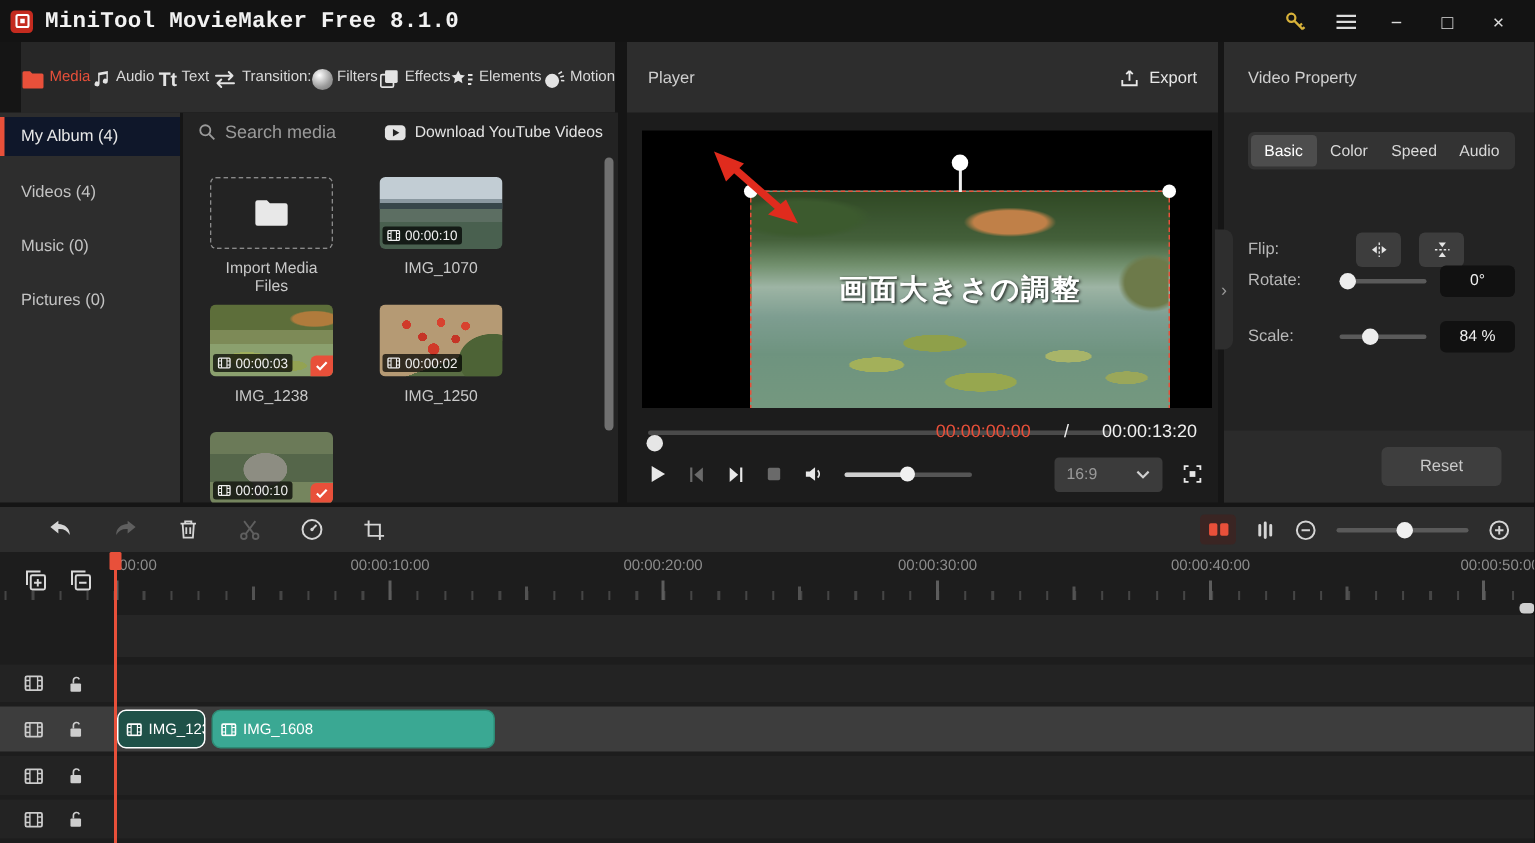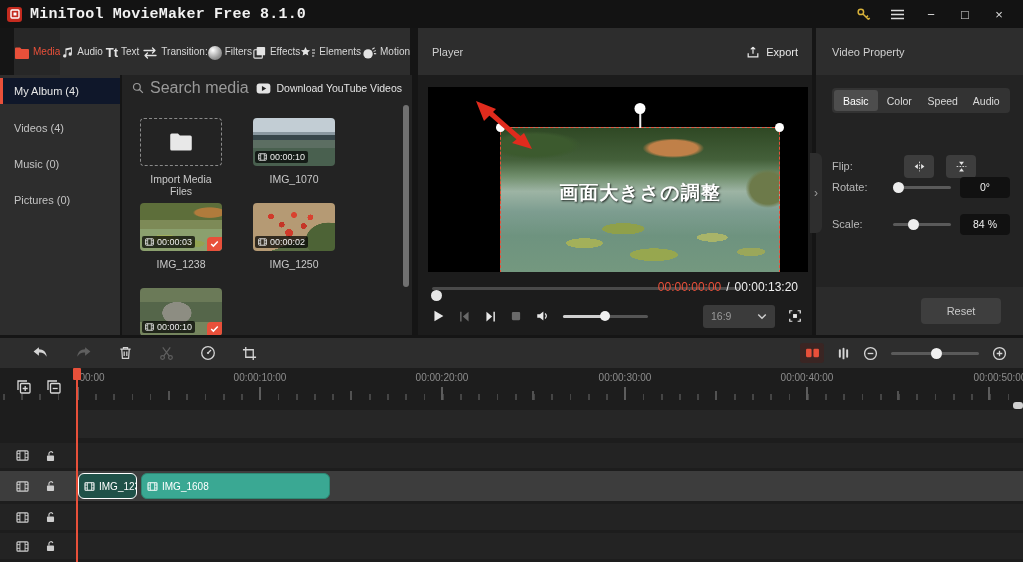--- a/index.html
+++ b/index.html
@@ -27,21 +27,21 @@
   
   .sidebar{position:absolute;left:0;top:75px;width:120px;height:260px;background:#2d2d2d;}
   .sideitem{position:relative;height:25px;display:flex;align-items:center;padding-left:14px;font-size:11px;color:#c3c3c3;margin-top:5px;}
   .sideitem.active{background:#0f172a;color:#e8e8e8;margin-top:3px;height:26px;}
   .sideitem.active::before{content:"";position:absolute;left:0;top:0;bottom:0;width:3px;background:var(--accent);}
   .sideitem:not(.active){margin-top:11px;}
 
   
   .media{position:absolute;left:122px;top:75px;width:290px;height:260px;background:#232323;overflow:hidden;}
   .mediahead{position:absolute;left:0;top:0;right:0;height:26px;display:flex;align-items:center;padding:0 10px;}
-  .searchbox{display:flex;align-items:center;gap:6px;color:#9a9a9a;font-size:16px;}
+  .searchbox{display:flex;align-items:center;gap:6px;color:#9a9a9a;font-size:12px;}
   .dl{margin-left:auto;display:flex;align-items:center;gap:5px;color:#e3e3e3;font-size:10.5px;}
   .mcell{position:absolute;width:82px;}
   .mthumb{position:relative;width:82px;height:48px;border-radius:4px;overflow:hidden;}
   .mname{margin-top:7px;text-align:center;font-size:10.5px;color:#c9c9c9;width:82px;}
   .importbox{width:82px;height:48px;border:1px dashed #8a8a8a;border-radius:4px;display:flex;align-items:center;justify-content:center;}
   .badge{position:absolute;left:2px;bottom:3px;display:flex;align-items:center;gap:3px;background:rgba(0,0,0,.72);border-radius:2px;padding:1px 3px;color:#eee;font-size:9px;}
   .check{position:absolute;right:0;bottom:0;width:15px;height:14px;background:var(--accent);border-radius:4px 0 3px 0;display:flex;align-items:center;justify-content:center;}
   .th-river{background:linear-gradient(180deg,transparent 0 36%,#37464a 36% 45%,transparent 45%),linear-gradient(180deg,#c2cdd4 0 30%,#8a98a0 30% 45%,#5c6e62 45% 62%,#49604f 62% 100%);}
   .th-pond{background:radial-gradient(ellipse 20px 6px at 30% 75%,#9fae5c 70%,transparent 71%),radial-gradient(ellipse 16px 5px at 65% 85%,#93a352 70%,transparent 71%),radial-gradient(ellipse 24px 8px at 85% 20%,#b07b3c 60%,transparent 70%),linear-gradient(180deg,#5d6e3a 0 35%,#7d8a57 35% 55%,#8ba06e 55% 100%);}
   .th-flower{background:radial-gradient(circle 3px at 22% 28%,#d03a2a 95%,transparent),radial-gradient(circle 3px at 35% 45%,#c53527 95%,transparent),radial-gradient(circle 3px at 50% 25%,#d8422f 95%,transparent),radial-gradient(circle 3px at 62% 48%,#c53527 95%,transparent),radial-gradient(circle 4px at 44% 62%,#d03a2a 95%,transparent),radial-gradient(circle 3px at 70% 30%,#d8422f 95%,transparent),radial-gradient(ellipse 28px 22px at 92% 78%,#4d6336 80%,transparent 82%),linear-gradient(160deg,#b59a74 0 70%,#5a6e44 70% 100%);}
@@ -64,21 +64,21 @@
      radial-gradient(ellipse 60px 18px at 12% 12%,#3c5a2e 60%,transparent 78%),
      radial-gradient(ellipse 30px 26px at 96% 42%,#6d7a4a 60%,transparent 75%),
      linear-gradient(180deg,#2f4824 0%,#44603a 22%,#72906e 34%,#9db4a4 44%,#7d9d90 58%,#6e937f 75%,#74987f 100%);}
   .handle{position:absolute;width:9px;height:9px;border-radius:50%;background:#fff;}
   .rotstem{position:absolute;left:50%;top:-17px;width:1.5px;height:17px;background:#efefef;transform:translateX(-50%);}
   .rothandle{position:absolute;left:50%;top:-25px;width:11px;height:11px;border-radius:50%;background:#fff;transform:translateX(-50%);}
   .overlaytext{position:absolute;left:0;right:0;top:52px;text-align:center;color:#fff;font-size:19px;font-weight:bold;letter-spacing:1px;text-shadow:1px 1px 2px rgba(0,0,0,.8);}
   .progressrow{position:absolute;left:14px;right:14px;top:252px;height:16px;}
   .ptrack{position:absolute;left:0;top:7px;width:308px;height:3px;border-radius:2px;background:#4a4a4a;}
   .phandle{position:absolute;left:-1px;top:3px;width:11px;height:11px;border-radius:50%;background:#e6e6e6;}
-  .timetext{position:absolute;right:0;top:0;font-size:12px;color:#f0f0f0;display:flex;gap:5px;}
+  .timetext{position:absolute;right:0;top:0;font-size:12px;color:#f0f0f0;display:flex;gap:22px;}
   .curtime{color:var(--accent);}
   .controls{position:absolute;left:14px;right:10px;top:275px;height:26px;display:flex;align-items:center;gap:13px;}
   .cbtn{display:flex;align-items:center;justify-content:center;color:#e8e8e8;}
   .cbtn.dim{color:#6a6a6a;}
   .vslider{position:relative;width:85px;height:12px;}
   .vtrack{position:absolute;left:0;top:5px;width:100%;height:2.5px;background:#555;border-radius:2px;}
   .vfill{position:absolute;left:0;top:5px;width:47%;height:2.5px;background:#cfcfcf;border-radius:2px;}
   .vhandle{position:absolute;left:43%;top:1px;width:10px;height:10px;border-radius:50%;background:#f0f0f0;}
   .ratio{margin-left:auto;width:72px;height:23px;background:#3b3b3b;border-radius:3px;display:flex;align-items:center;padding:0 8px;color:#9a9a9a;font-size:10.5px;}
   .ratio .chev{margin-left:auto;color:#cfcfcf;}

